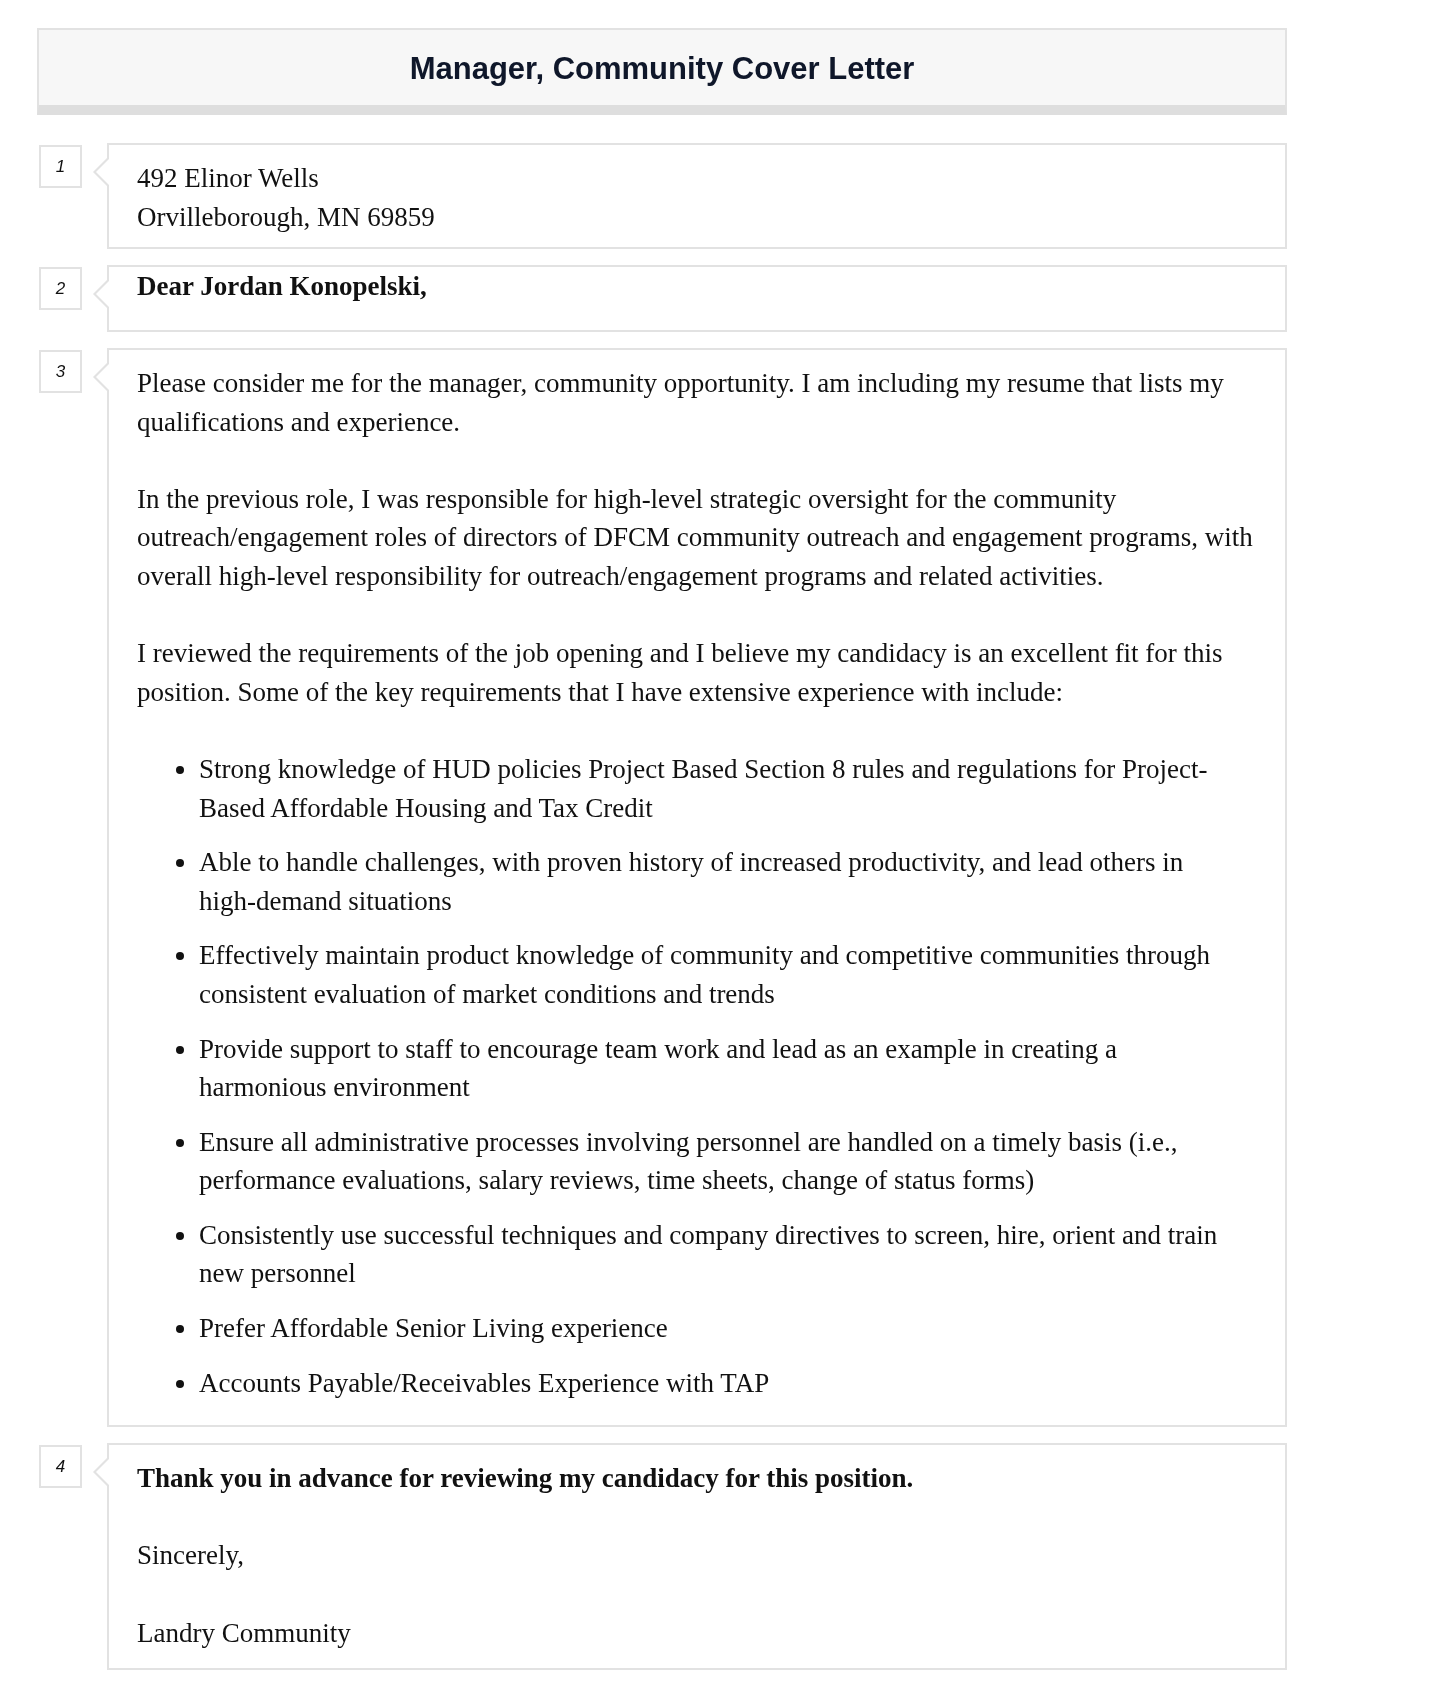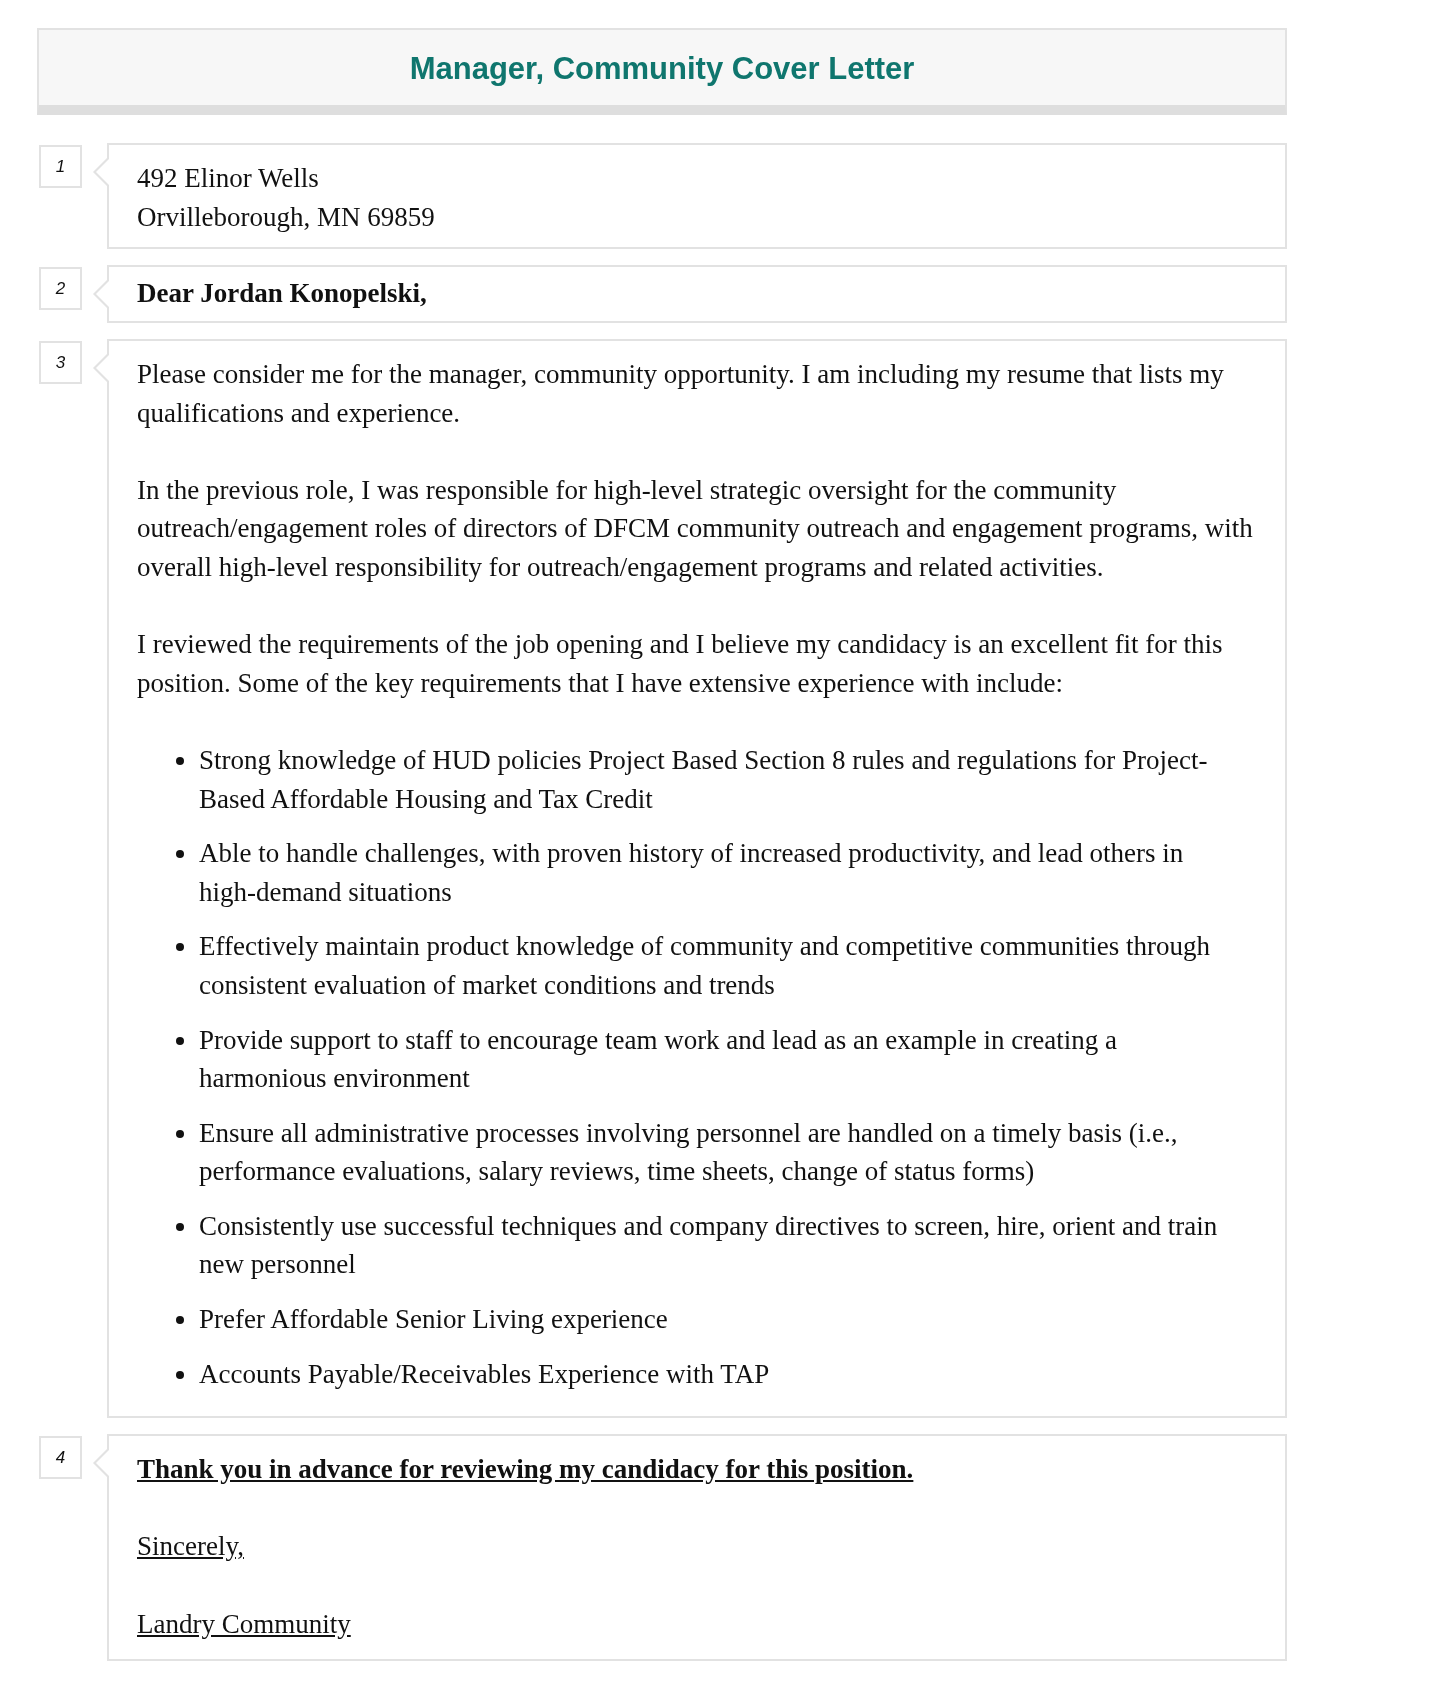--- a/index.html
+++ b/index.html
@@ -3,21 +3,21 @@
   <meta charset="utf-8">
   <style>
     html, body { margin: 0; padding: 0; background: #ffffff; }
     body { width: 1440px; min-height: 1705px; position: relative; font-family: "Liberation Serif", serif; color: #111; }
     .page { position: absolute; left: 37px; top: 28px; width: 1250px; }
     .header {
       box-sizing: border-box; width: 1250px; height: 87px;
       background: #f7f7f7; border: 2px solid #e2e2e2; border-bottom: 10px solid #dedede;
       display: flex; align-items: center; justify-content: center;
     }
-    .header h1 { margin: 0; font-family: "Liberation Sans", sans-serif; font-size: 31px; font-weight: bold; color: #0f766e; position: relative; top: 1px; text-align: right; }
+    .header h1 { margin: 0; font-family: "Liberation Sans", sans-serif; font-size: 31px; font-weight: bold; color: #0f172a; position: relative; top: 1px; text-align: right; }
     .section { position: relative; margin-top: 28px; }
     .section.s2, .section.s3, .section.s4 { margin-top: 16px; }
     .badge {
       position: absolute; left: 2px; top: 2px; width: 43px; height: 43px; box-sizing: border-box;
       border: 2px solid #e2e2e2; background: #fff;
       display: flex; align-items: center; justify-content: center;
       font-family: "Liberation Sans", sans-serif; font-style: italic; font-size: 17px; color: #111;
     }
     .box {
       position: relative; margin-left: 70px; box-sizing: border-box; width: 1180px;
@@ -33,23 +33,23 @@
       content: ""; position: absolute; left: -13px; top: 13px;
       width: 0; height: 0; border-top: 14px solid transparent; border-bottom: 14px solid transparent; border-right: 14px solid #fff;
     }
     .line { display: block; }
     .bold { font-weight: bold; }
     p { margin: 0; }
     p + p { margin-top: 38.6px; }
     ul { margin: 38.6px 0 0 0; padding-left: 46px; }
     ul li { margin: 16px; }
     .s1 .box { height: 106px; padding-top: 14px; }
-    .s2 .box { height: 58px; padding-top: 7px; }
+    .s2 .box { height: 67px; padding-top: 0; }
     .s3 .box { padding-top: 14px; padding-bottom: 7px; }
-    .s4 .box { padding-top: 14px; padding-bottom: 16px; text-decoration: underline; }
+    .s4 .box { padding-top: 14px; padding-bottom: 16px; }
   </style>
 </head>
 <body>
 
 <div class="page">
 
   <div class="header">
     <h1>Manager, Community Cover Letter</h1>
   </div>
 

